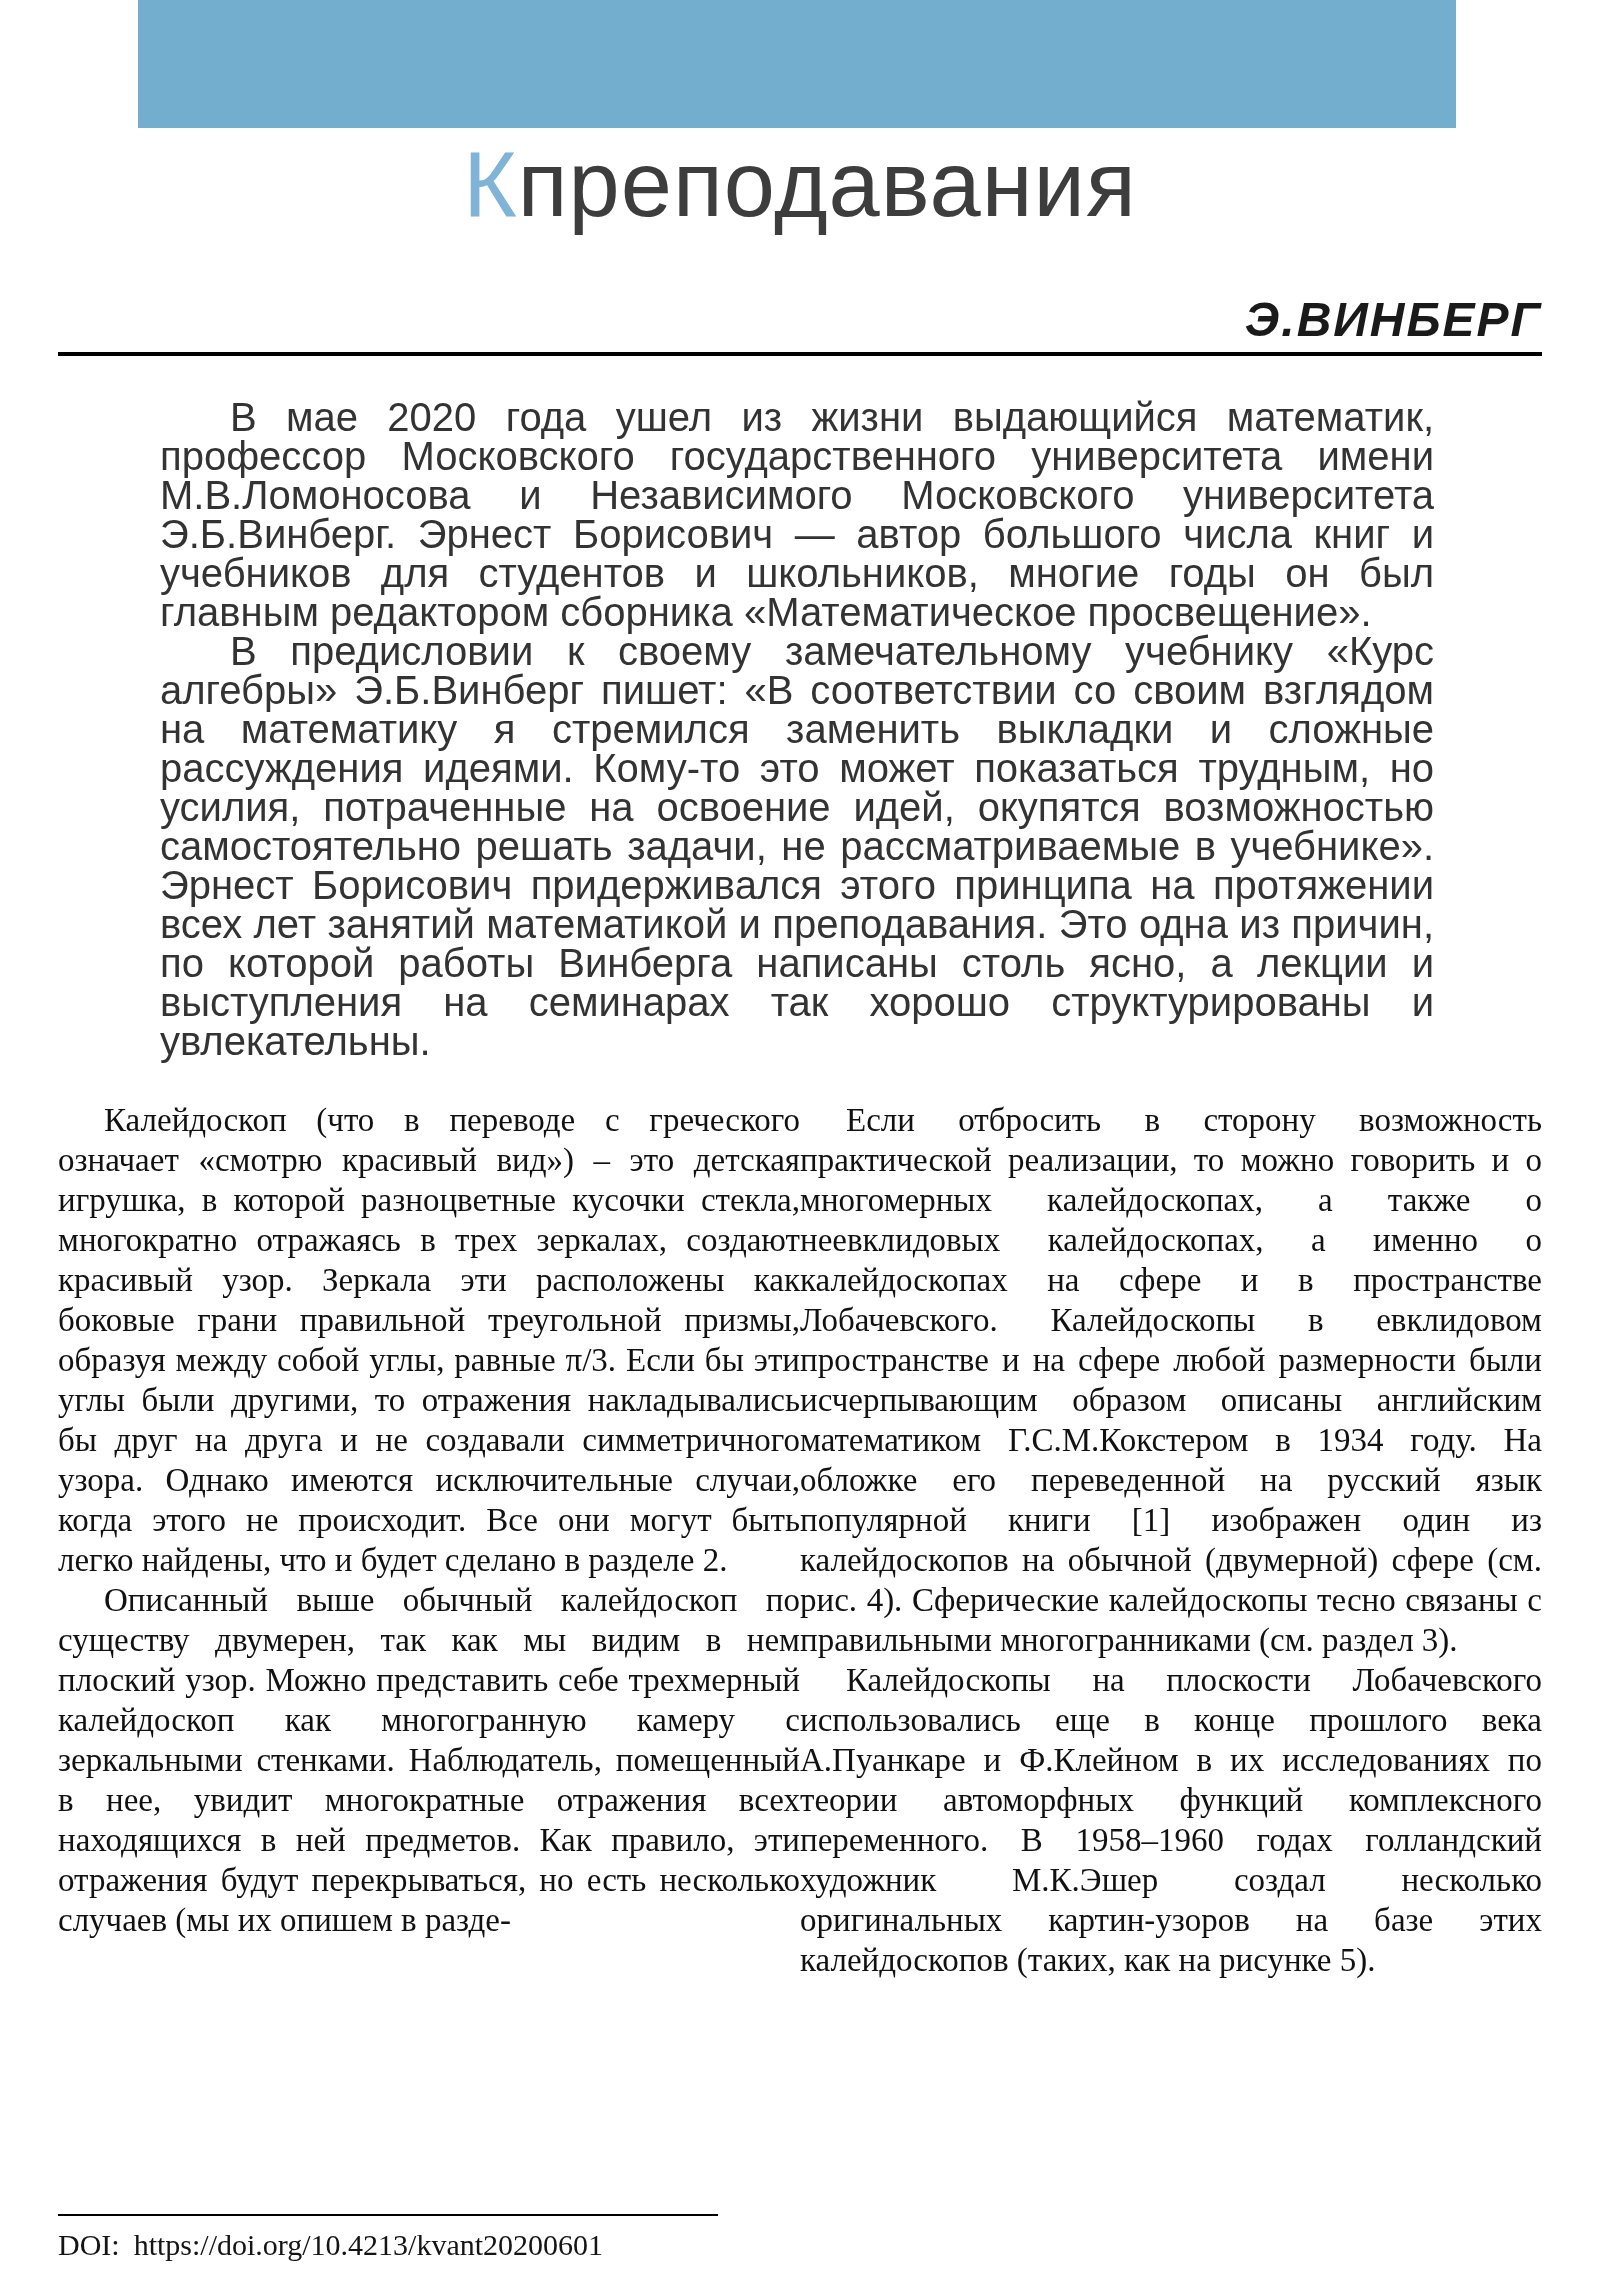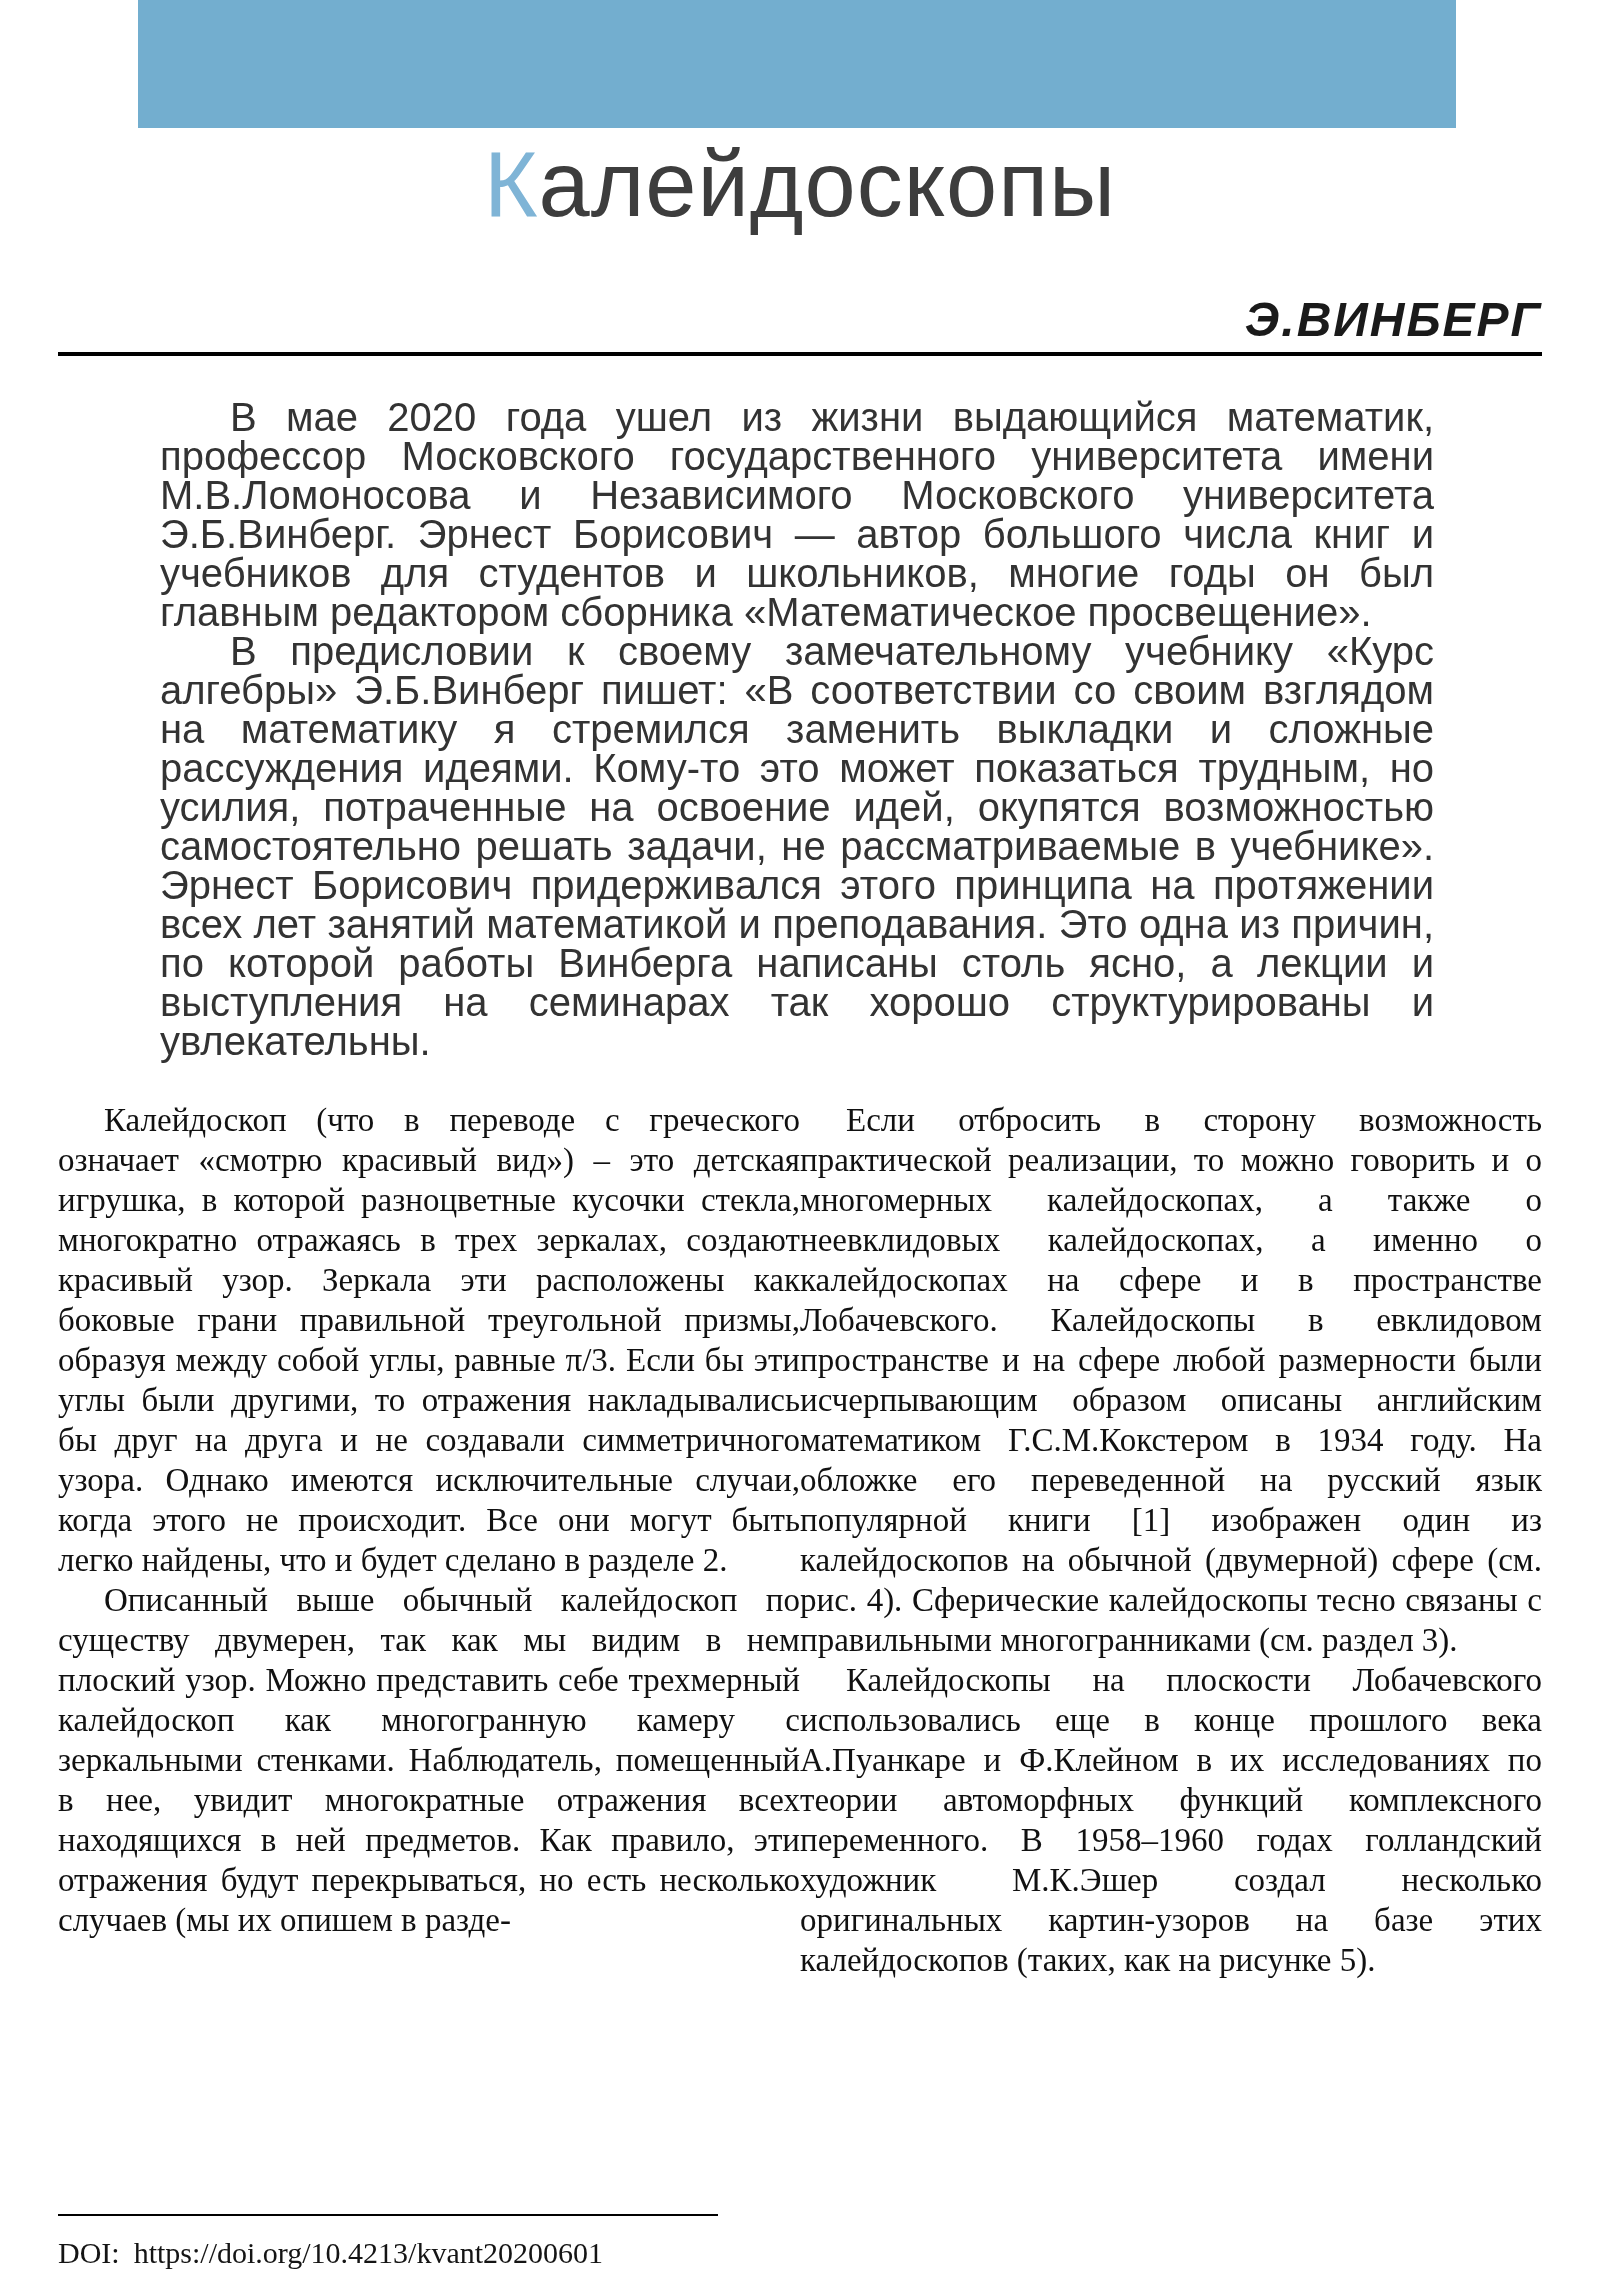--- a/index.html
+++ b/index.html
@@ -91,36 +91,36 @@
     left: 58px; top: 2214px;
     width: 660px;
   }
   .footer-rule {
     border: 0;
     border-top: 2px solid #000000;
     margin: 0;
     width: 660px;
   }
   .doi {
-    margin-top: 20px;
+    margin-top: 12px;
     font-size: 30px;
     color: #141414;
     white-space: nowrap;
     font-family: "Liberation Serif", serif;
   }
   .doi .doi-url { margin-left: 14px; color: #141414; text-decoration: none; }
 </style>
 </head>
 <body>
 
 <div class="page">
 
   <div class="header-band"></div>
 
-  <h1 class="title"><span class="title-initial">К</span><span>алейдоскопы</span></h1>
+  <h1 class="title"><span class="title-initial">К</span><span>преподавания</span></h1>
 
   <div class="author">Э.ВИНБЕРГ</div>
 
   <hr class="header-rule">
 
   <div class="intro">
     <p>В мае 2020 года ушел из жизни выдающийся математик, профессор Московского государственного университета имени М.В.Ломоносова и Независимого Московского университета Э.Б.Винберг. Эрнест Борисович — автор большого числа книг и учебников для студентов и школьников, многие годы он был главным редактором сборника «Математическое просвещение».</p>
     <p>В предисловии к своему замечательному учебнику «Курс алгебры» Э.Б.Винберг пишет: «В соответствии со своим взглядом на математику я стремился заменить выкладки и сложные рассуждения идеями. Кому-то это может показаться трудным, но усилия, потраченные на освоение идей, окупятся возможностью самостоятельно решать задачи, не рассматриваемые в учебнике». Эрнест Борисович придерживался этого принципа на протяжении всех лет занятий математикой и преподавания. Это одна из причин, по которой работы Винберга написаны столь ясно, а лекции и выступления на семинарах так хорошо структурированы и увлекательны.</p>
   </div>
 

